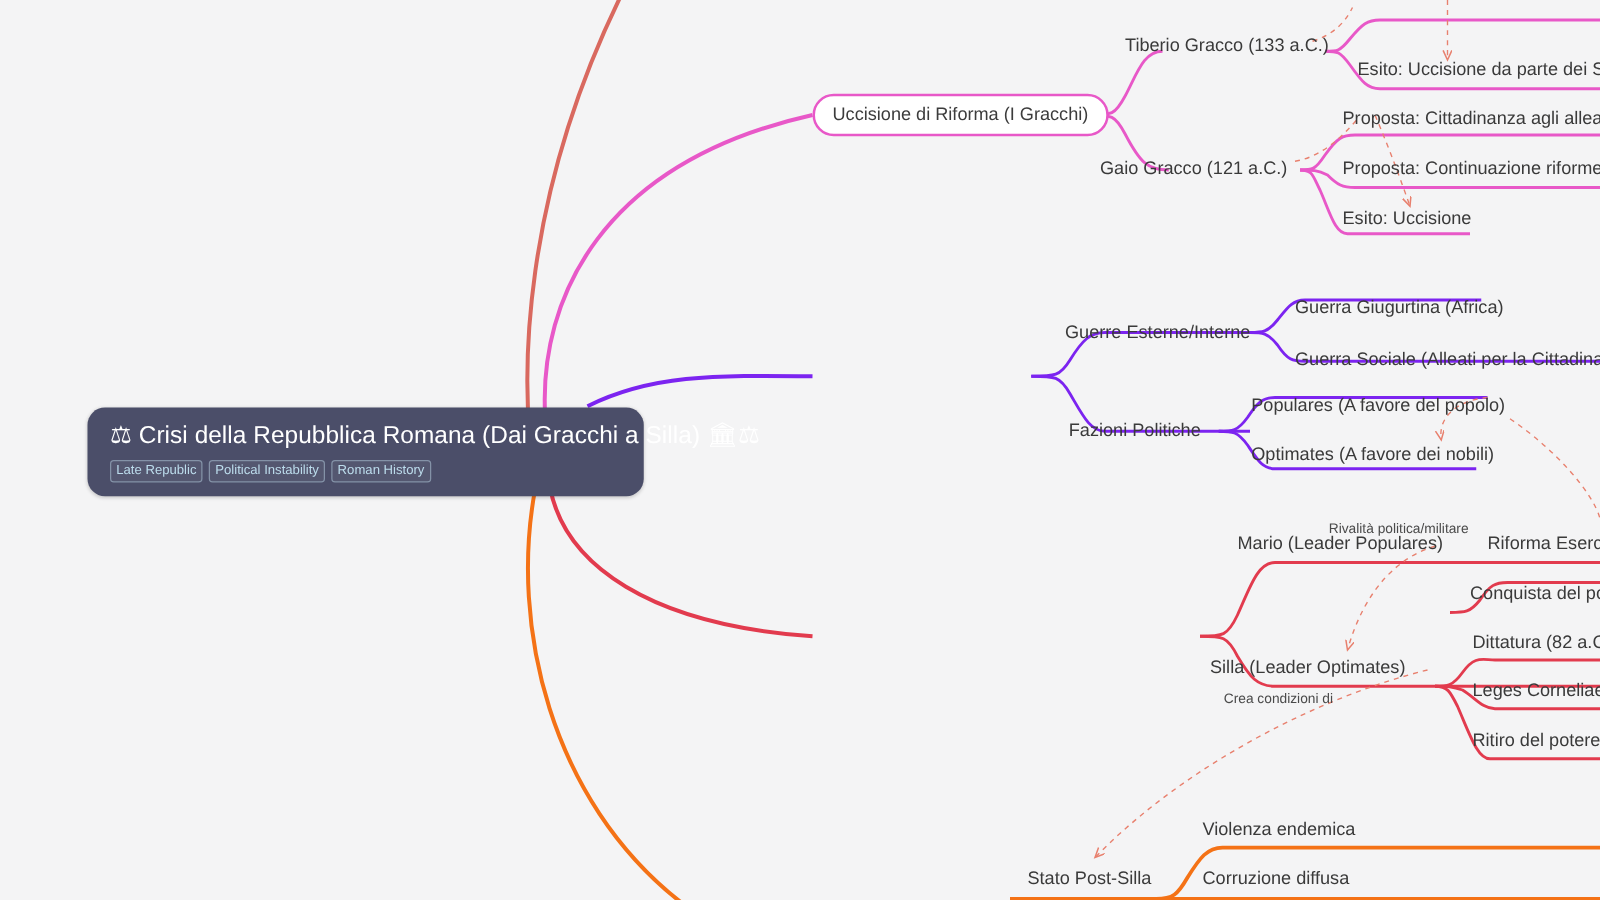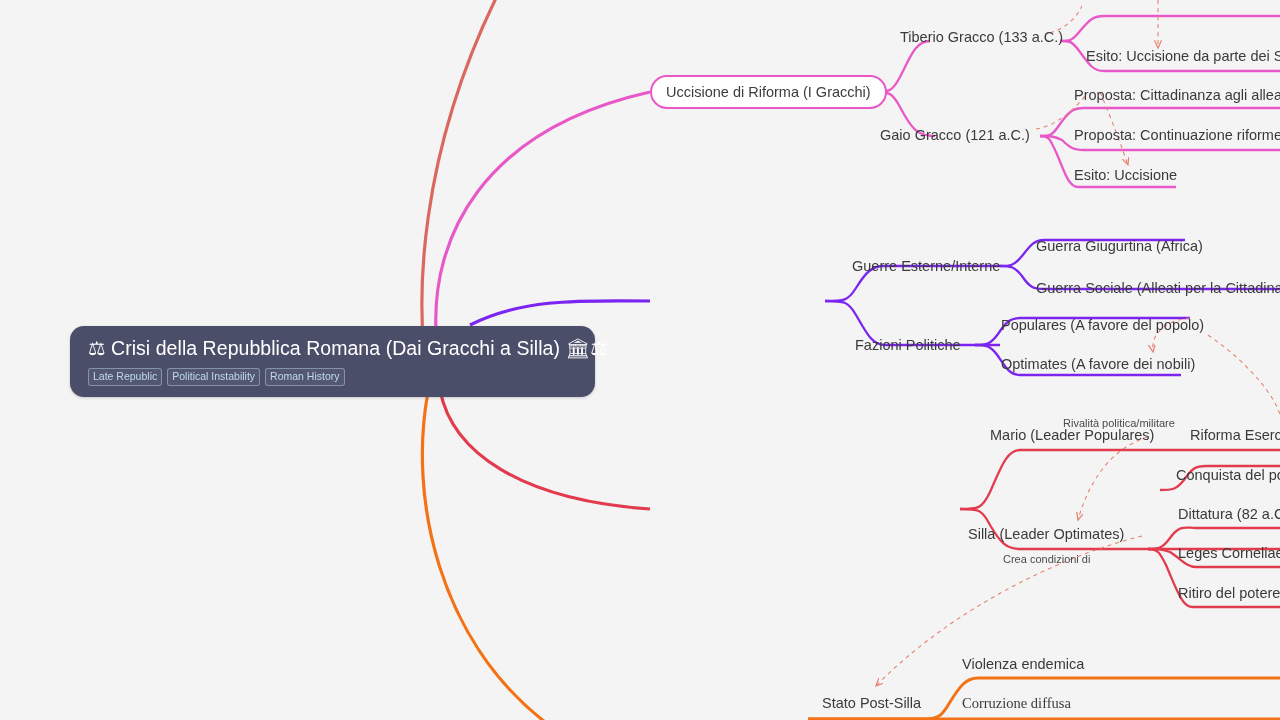--- a/index.html
+++ b/index.html
@@ -23,21 +23,21 @@
     width: 1280px;
     height: 720px;
     pointer-events: none;
   }
 
   
   .root-node {
     position: absolute;
     left: 70px;
     top: 326px;
-    width: 525px;
+    width: 445px;
     box-sizing: border-box;
     background: #4b4e69;
     border-radius: 14px;
     padding: 10px 18px 11px 18px;
     box-shadow: 0 1px 3px rgba(0,0,0,0.18);
   }
   .root-title {
     color: #ffffff;
     font-size: 19.5px;
     line-height: 25px;
@@ -218,19 +218,19 @@
   <div class="leaf" style="left:1178px; top:505px;">Dittatura (82 a.C.</div>
 
   <div class="leaf" style="left:1178px; top:544px;">Leges Corneliae (</div>
 
   <div class="leaf" style="left:1178px; top:584px;">Ritiro del potere</div>
 
   <div class="leaf" style="left:822px; top:694px;">Stato Post-Silla</div>
 
   <div class="leaf" style="left:962px; top:655px;">Violenza endemica</div>
 
-  <div class="leaf" style="left:962px; top:694px;font-family:Liberation Serif, serif;">Corruzione diffusa</div>
+  <div class="leaf" style="left:962px; top:694px;">Corruzione diffusa</div>
 
   <div class="rel-label" style="left:1063px; top:417px;">Rivalità politica/militare</div>
 
-  <div class="rel-label" style="left:979px; top:553px;margin-left:24px;">Crea condizioni di</div>
+  <div class="rel-label" style="left:979px; top:553px;">Crea condizioni di</div>
 
 </div>
 
 </body></html>

